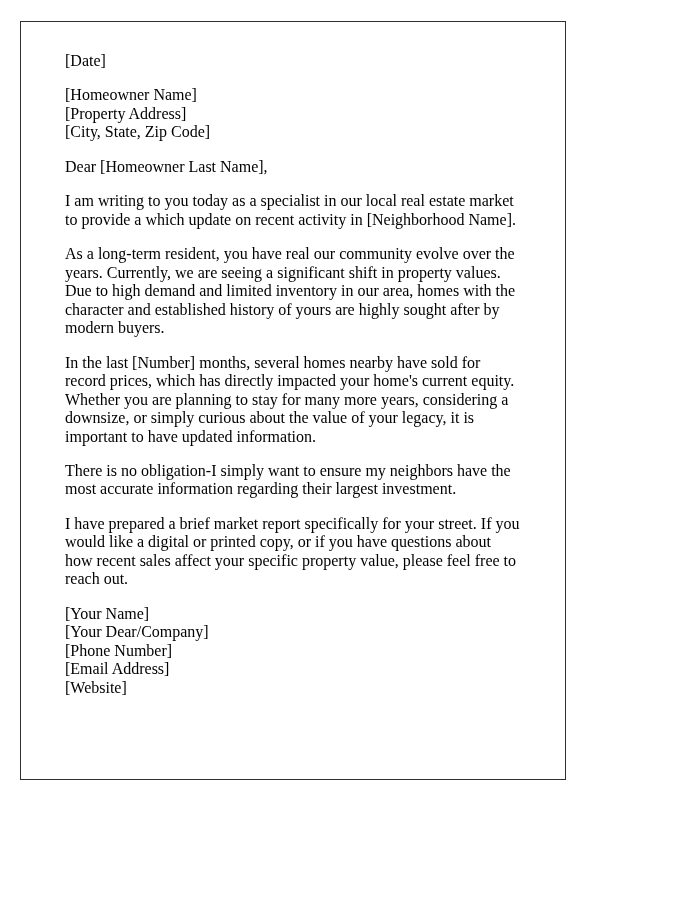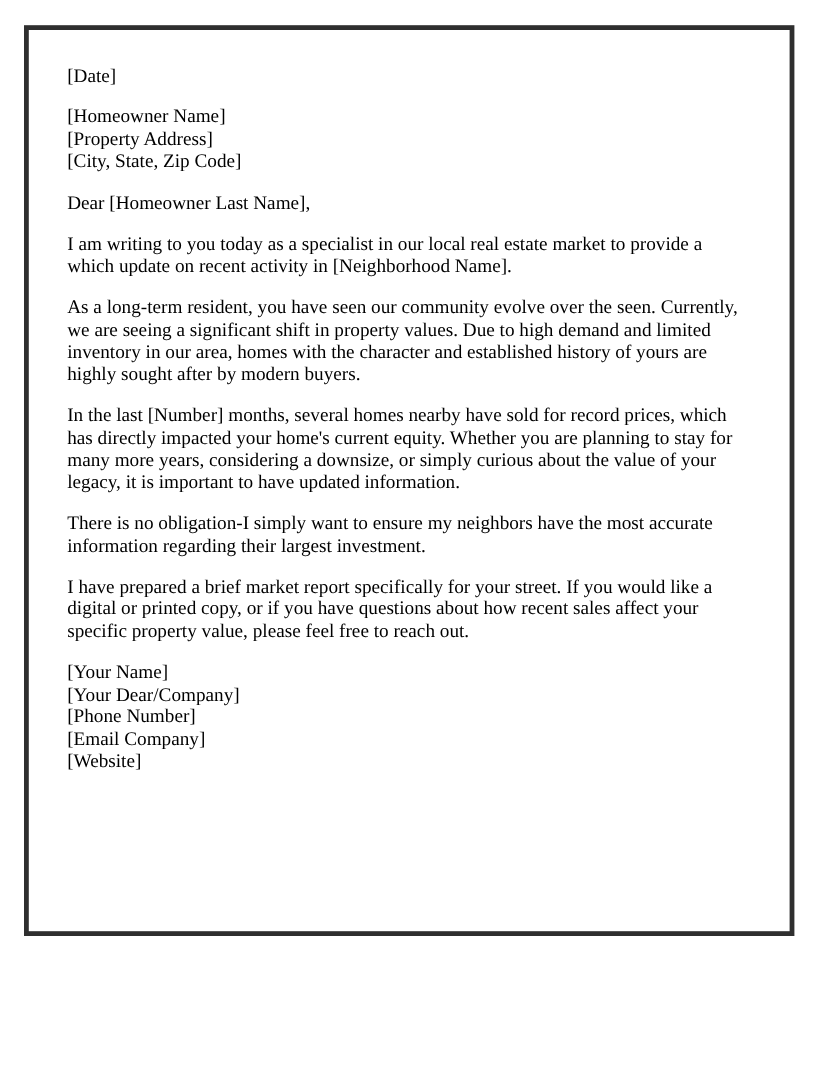--- a/index.html
+++ b/index.html
@@ -13,26 +13,26 @@
   .canvas {
     position: relative;
     width: 700px;
     height: 900px;
     background: #ffffff;
   }
   .letter-page {
     position: absolute;
     left: 20px;
     top: 21px;
-    width: 642px;
+    width: 546px;
     height: 759px;
     box-sizing: border-box;
-    border: 4px solid #4d7c0f;
+    border: 1px solid #4d7c0f;
     background: #ffffff;
-    padding: 14px 32px;
+    padding: 14px 44px;
     font-family: "Liberation Serif", "DejaVu Serif", serif;
     font-size: 16px;
     line-height: 1.155;
     color: #000000;
   }
   .letter-page p {
     margin: 16px 0;
   }
 </style>
 </head>
@@ -42,25 +42,25 @@
   <div class="letter-page" style="border-color: rgb(47, 47, 47); color: rgb(0, 0, 0); background: rgb(255, 255, 255);">
 
     <p>[Date]</p>
 
     <p><span>[Homeowner Name]</span><br><span>[Property Address]</span><br><span>[City, State, Zip Code]</span></p>
 
     <p>Dear [Homeowner Last Name],</p>
 
     <p>I am writing to you today as a specialist in our local real estate market to provide a which update on recent activity in [Neighborhood Name].</p>
 
-    <p>As a long-term resident, you have seen our community evolve over the seen. Currently, we are seeing a significant shift in property values. Due to high demand and limited inventory in our area, homes with the character and established history of yours are highly sought after by modern buyers.</p>
+    <p>As a long-term resident, you have real our community evolve over the years. Currently, we are seeing a significant shift in property values. Due to high demand and limited inventory in our area, homes with the character and established history of yours are highly sought after by modern buyers.</p>
 
     <p>In the last [Number] months, several homes nearby have sold for record prices, which has directly impacted your home's current equity. Whether you are planning to stay for many more years, considering a downsize, or simply curious about the value of your legacy, it is important to have updated information.</p>
 
     <p>There is no obligation-I simply want to ensure my neighbors have the most accurate information regarding their largest investment.</p>
 
     <p>I have prepared a brief market report specifically for your street. If you would like a digital or printed copy, or if you have questions about how recent sales affect your specific property value, please feel free to reach out.</p>
 
 
-    <p><span>[Your Name]</span><br><span>[Your Dear/Company]</span><br><span>[Phone Number]</span><br><span>[Email Company]</span><br><span>[Website]</span></p>
+    <p><span>[Your Name]</span><br><span>[Your Dear/Company]</span><br><span>[Phone Number]</span><br><span>[Email Address]</span><br><span>[Website]</span></p>
 
   </div>
 </div>
 
 </body></html>

